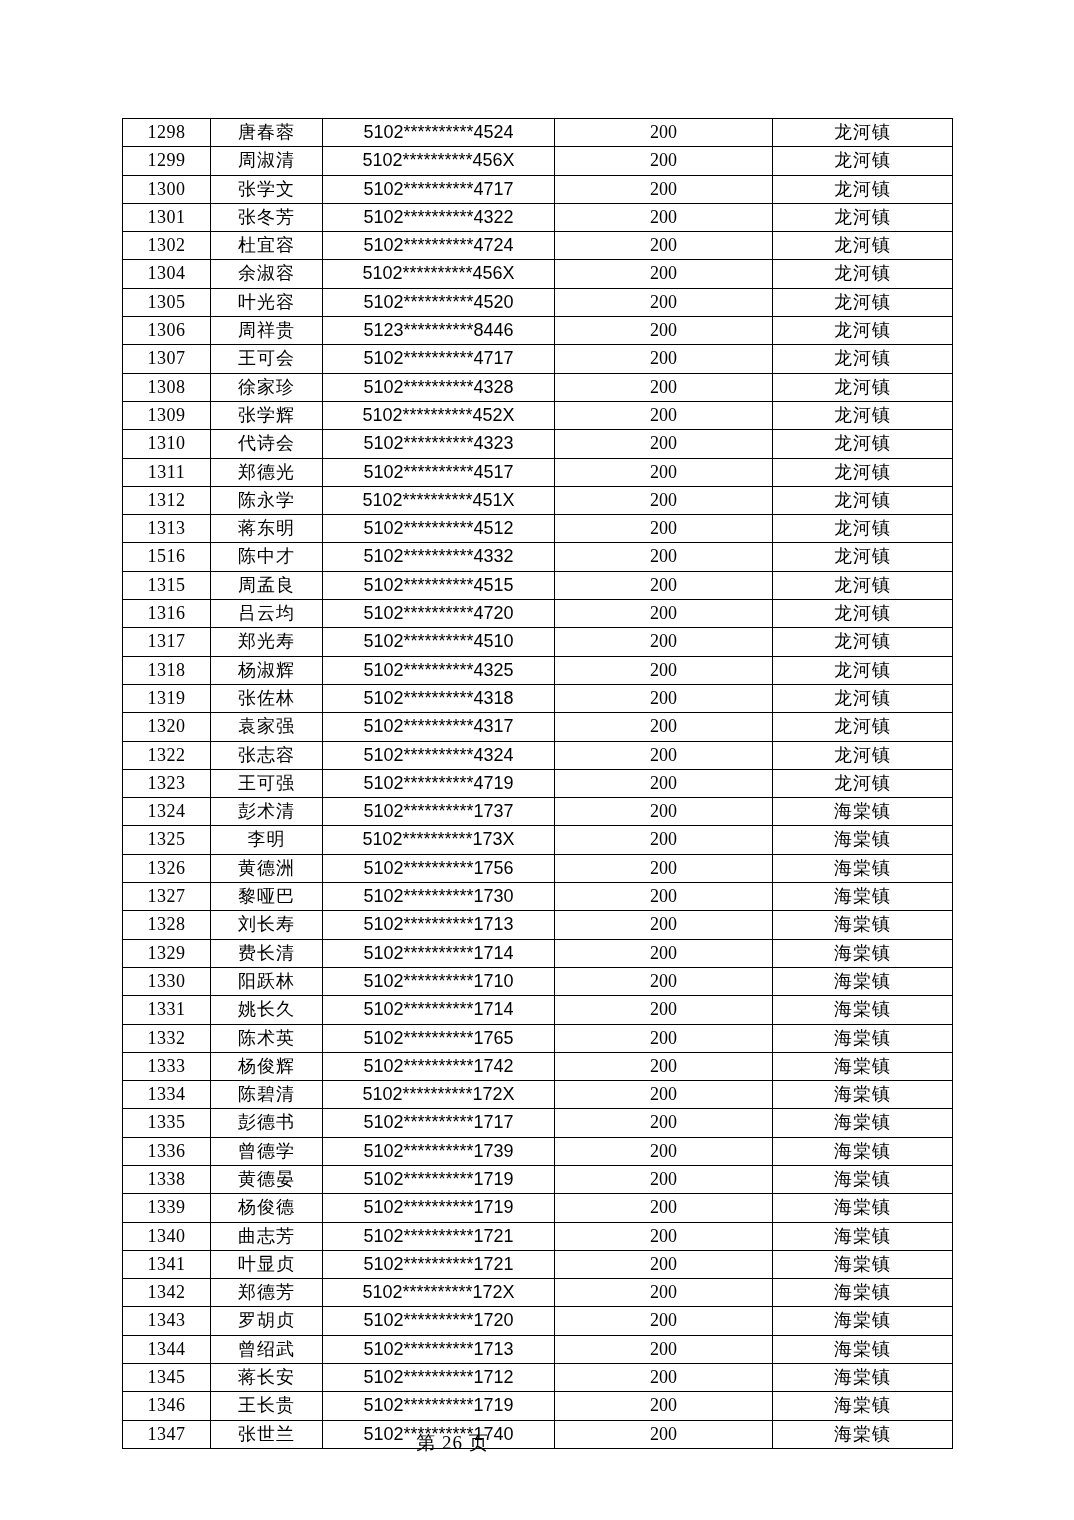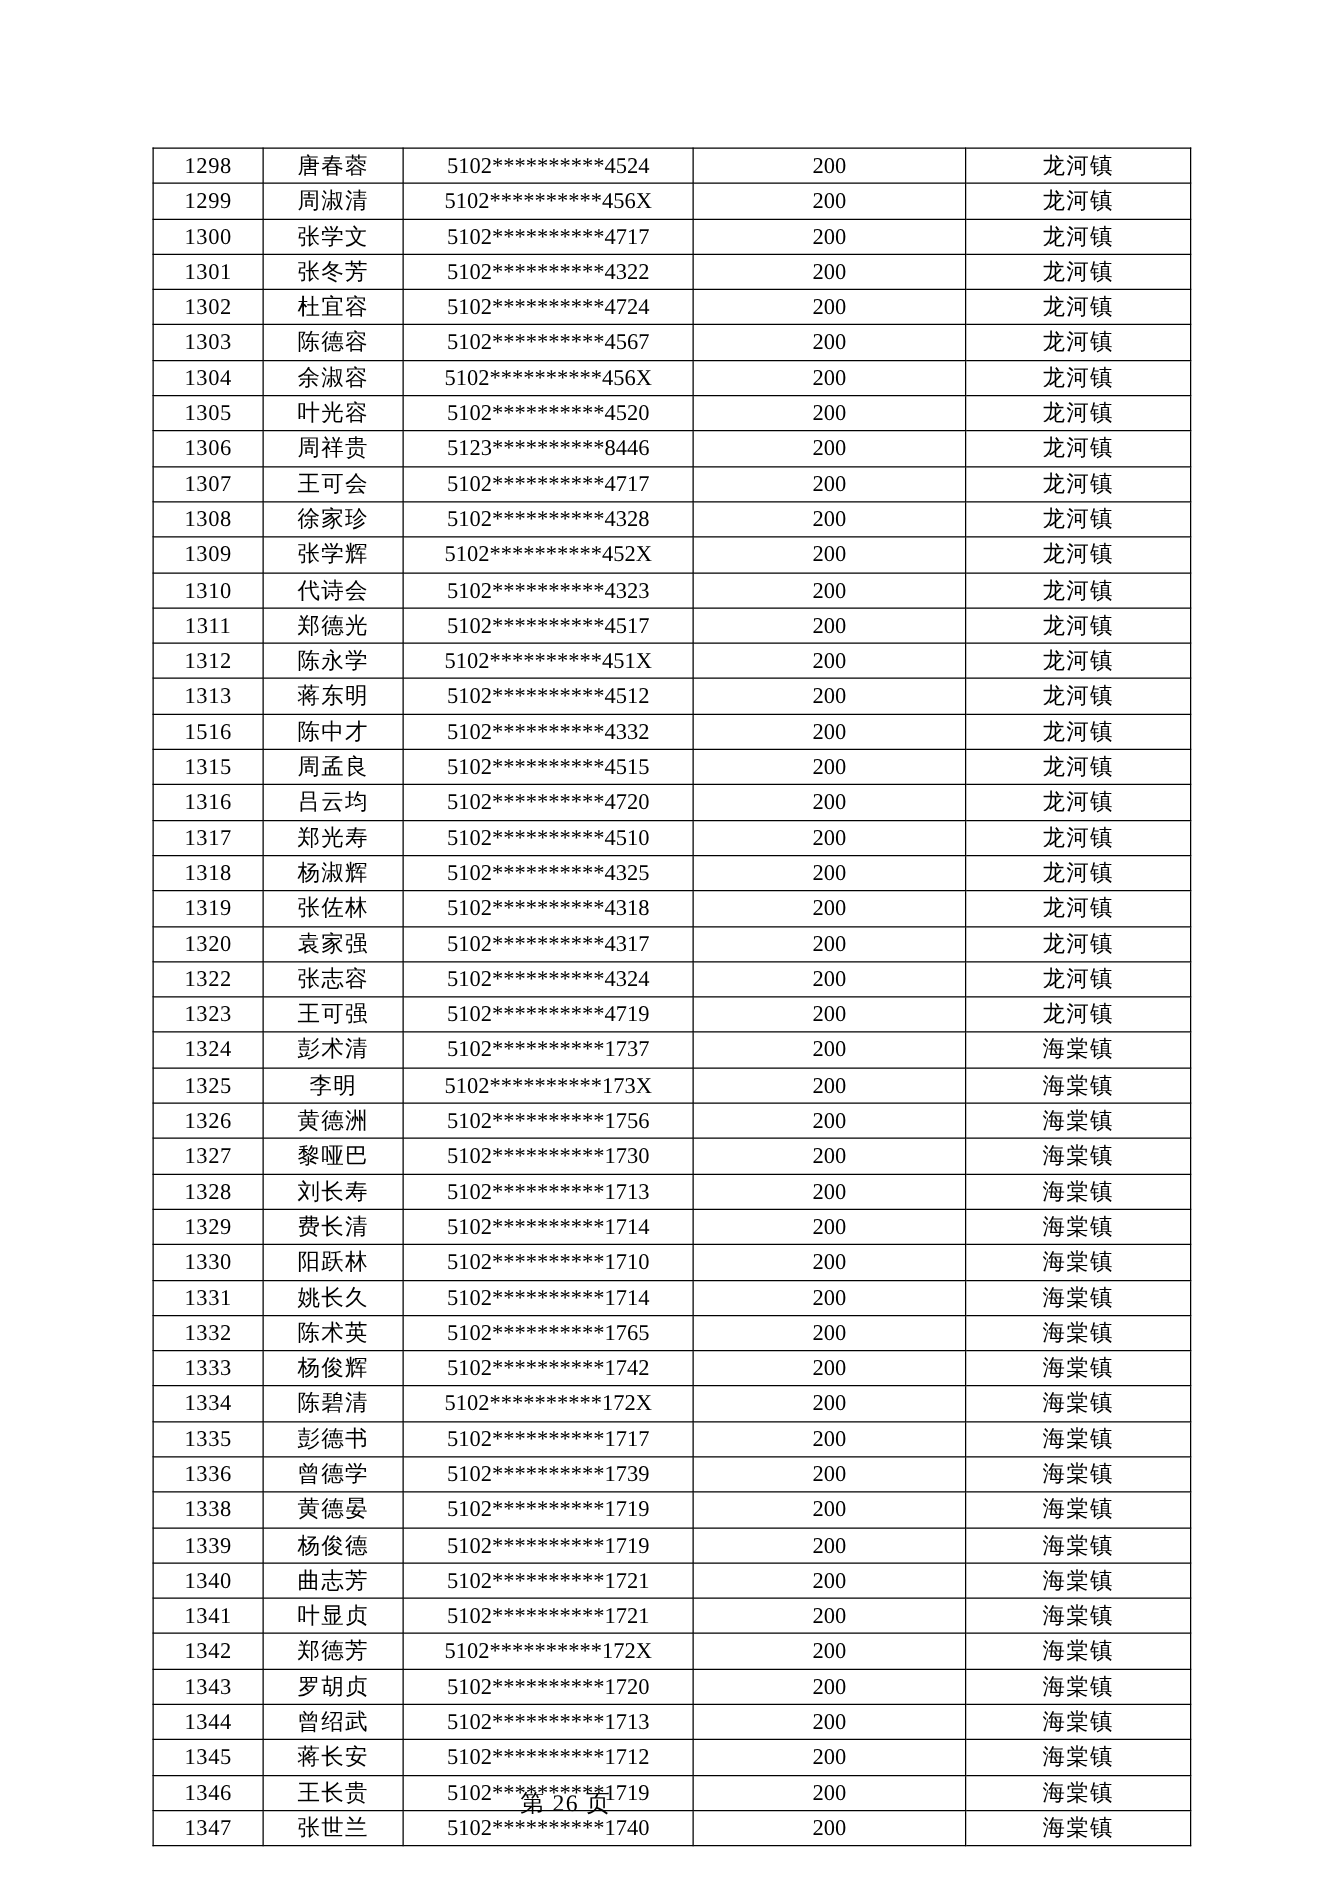--- a/index.html
+++ b/index.html
@@ -38,21 +38,21 @@
     overflow: hidden;
   }
   col.c-seq   { width: 88px; }
   col.c-name  { width: 112px; }
   col.c-id    { width: 232px; }
   col.c-amt   { width: 218px; }
   col.c-town  { width: 180px; }
 
   td.seq  { font-size: 19px; letter-spacing: 0.5px; }
   td.name { font-size: 19px; letter-spacing: 1px; }
-  td.id   { font-size: 19px; letter-spacing: 0px; font-family: Liberation Serif, serif; }
+  td.id   { font-size: 19px; letter-spacing: 0px; font-family: Liberation Sans, sans-serif; }
   td.amt  { font-size: 19px; margin-top: 12px; }
   td.town { font-size: 19px; letter-spacing: 1px; }
 
   .footer {
     position: absolute;
     left: 0;
     right: 0;
     bottom: 64px;
     text-align: center;
     font-size: 19px;
@@ -101,27 +101,20 @@
           <td class="town">龙河镇</td>
         </tr>
         <tr>
           <td class="seq">1302</td>
           <td class="name">杜宜容</td>
           <td class="id">5102**********4724</td>
           <td class="amt">200</td>
           <td class="town">龙河镇</td>
         </tr>
         <tr>
-          <td class="seq">1303</td>
-          <td class="name">陈德容</td>
-          <td class="id">5102**********4567</td>
-          <td class="amt">200</td>
-          <td class="town">龙河镇</td>
-        </tr>
-        <tr>
           <td class="seq">1304</td>
           <td class="name">余淑容</td>
           <td class="id">5102**********456X</td>
           <td class="amt">200</td>
           <td class="town">龙河镇</td>
         </tr>
         <tr>
           <td class="seq">1305</td>
           <td class="name">叶光容</td>
           <td class="id">5102**********4520</td>

